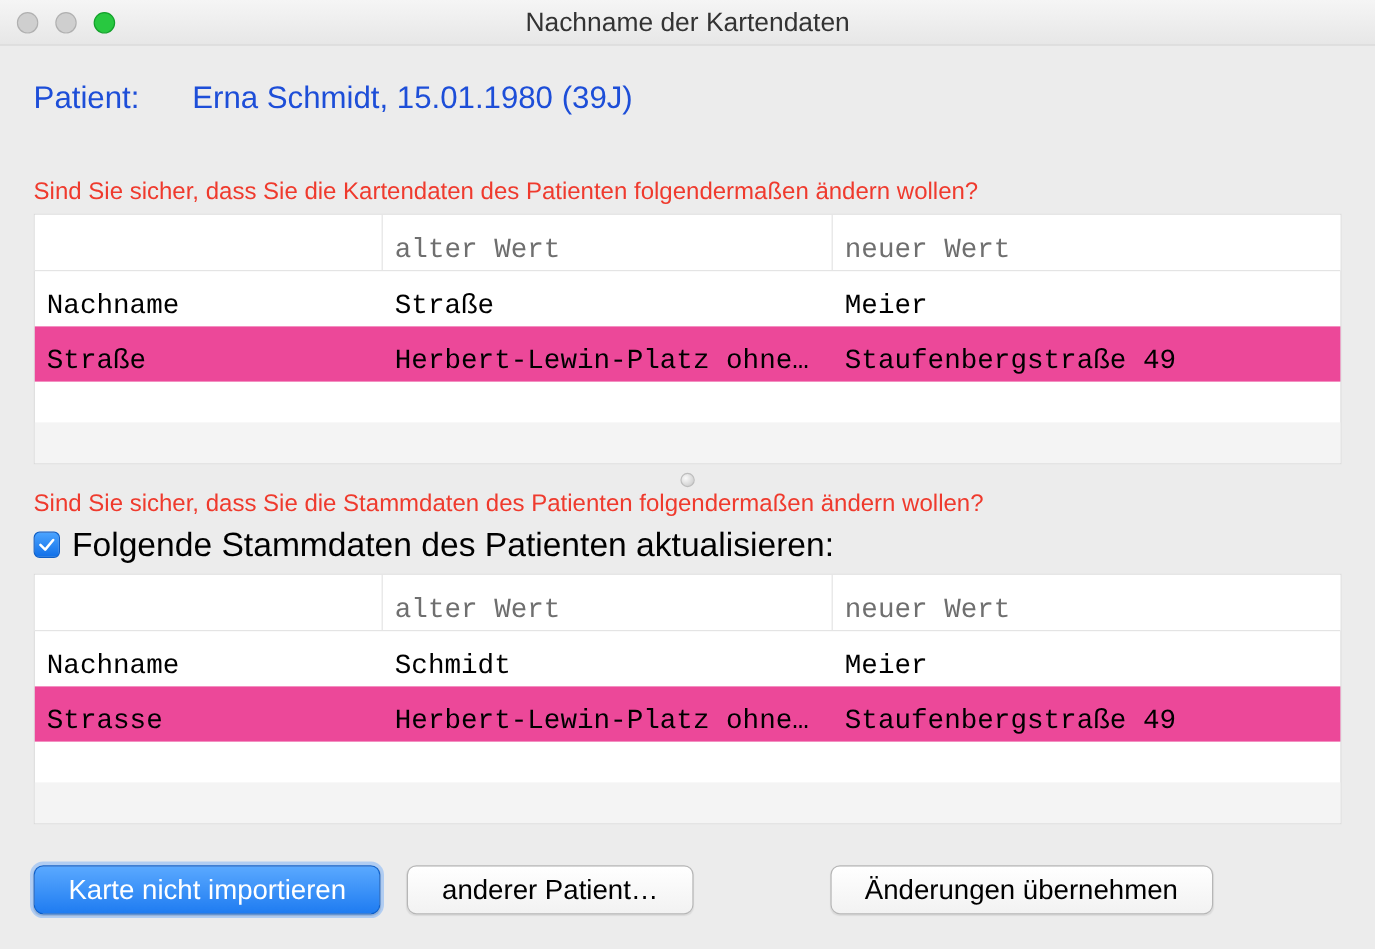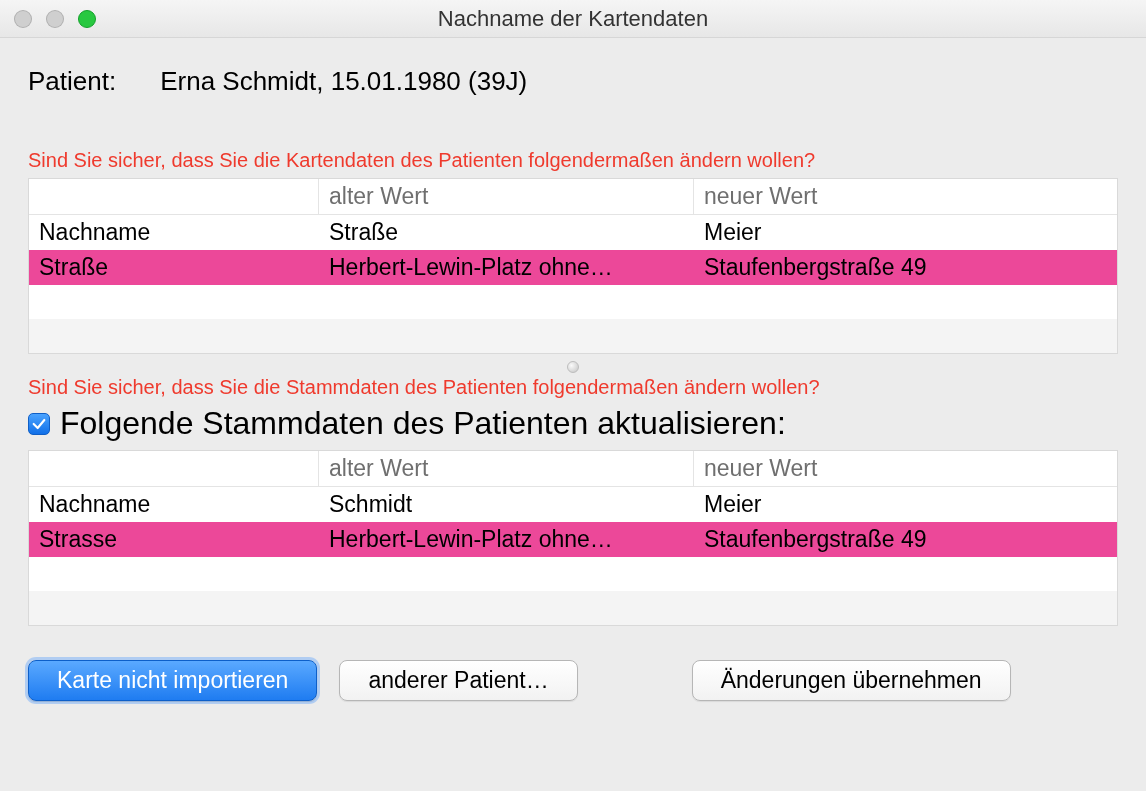--- a/index.html
+++ b/index.html
@@ -39,41 +39,42 @@
     pointer-events: none;
   }
   .content {
     padding: 28px 28px 10px 28px;
   }
   .patient-row {
     font-size: 26px;
     display: flex;
     gap: 44px;
     margin-bottom: 52px;
-    color: #000000;
+    color: #1d4ed8;
     align-items: center;
   }
   .section-label {
     color: #ef3a2d;
     font-size: 20px;
     margin-bottom: 6px;
   }
   .table {
     border: 1px solid #d9d9d9;
     background: #fff;
     width: 100%;
     font-size: 23px;
   }
   .thead {
     display: flex;
     background: #fff;
     border-bottom: 1px solid #e4e4e4;
   }
   .th, .td {
-    padding: 4px 10px 4px 10px;
+    padding: 16px 10px 4px 10px;
+    font-family: Liberation Mono, monospace;
   }
   .th {
     color: #6f6f6f;
     font-weight: 400;
     border-right: 1px solid #e4e4e4;
   }
   .th:last-child { border-right: none; }
   .col1 { width: 290px; flex: none; }
   .col2 { width: 375px; flex: none; }
   .col3 { flex: 1; }
@@ -97,21 +98,21 @@
   }
   .grip {
     width: 12px; height: 12px; border-radius: 50%;
     background: radial-gradient(circle at 35% 35%, #fafafa, #c4c4c4);
     border: 1px solid #bdbdbd;
   }
   .checkbox-row {
     display: flex;
     align-items: center;
     gap: 10px;
-    font-size: 32px;
+    font-size: 28px;
     margin: 4px 0 8px 0;
   }
   .cb {
     width: 22px; height: 22px;
     border-radius: 5px;
     background: linear-gradient(#4aa3ff, #1170e8);
     border: 1px solid #0f5fc7;
     display: flex; align-items: center; justify-content: center;
   }
   .cb svg { width: 16px; height: 16px; }

